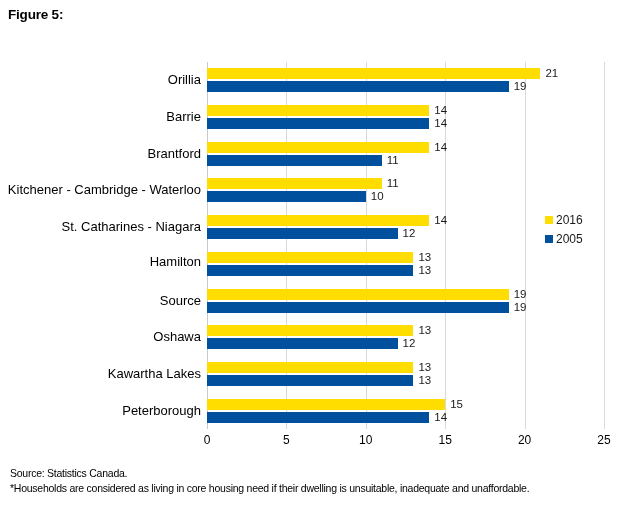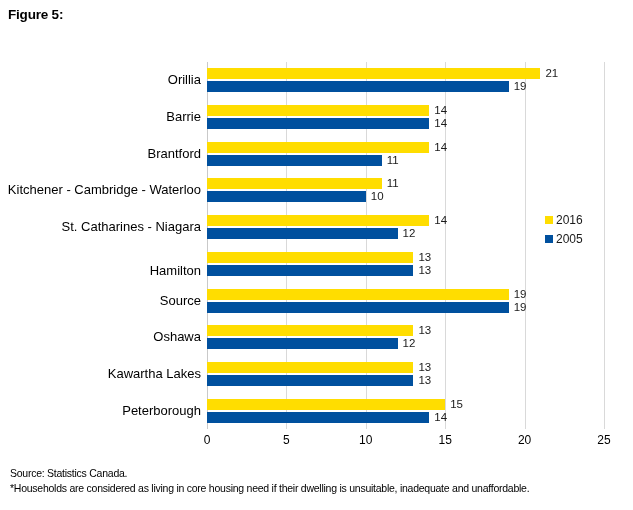--- a/index.html
+++ b/index.html
@@ -159,21 +159,21 @@
 </div>
 
 <div id="chart-frame">
 
   <div id="cat-label-col">
       <div class="cat-label" style="top: 12.35px;">Orillia</div>
       <div class="cat-label" style="top: 49.05px;">Barrie</div>
       <div class="cat-label" style="top: 85.75px;">Brantford</div>
       <div class="cat-label" style="top: 122.45px;">Kitchener - Cambridge - Waterloo</div>
       <div class="cat-label" style="top: 159.15px;">St. Catharines - Niagara</div>
-      <div class="cat-label" style="top: 203px;">Hamilton</div>
+      <div class="cat-label" style="top: 194px;">Hamilton</div>
       <div class="cat-label" style="top: 232.55px;">Source</div>
       <div class="cat-label" style="top: 269.25px;">Oshawa</div>
       <div class="cat-label" style="top: 305.95px;">Kawartha Lakes</div>
       <div class="cat-label" style="top: 342.65px;">Peterborough</div>
     </div>
 
   <div id="plot-area">
       <div class="gridline axis-zero" style="left: 0px;"></div>
       <div class="gridline" style="left: 79.4px;"></div>
       <div class="gridline" style="left: 158.8px;"></div>

